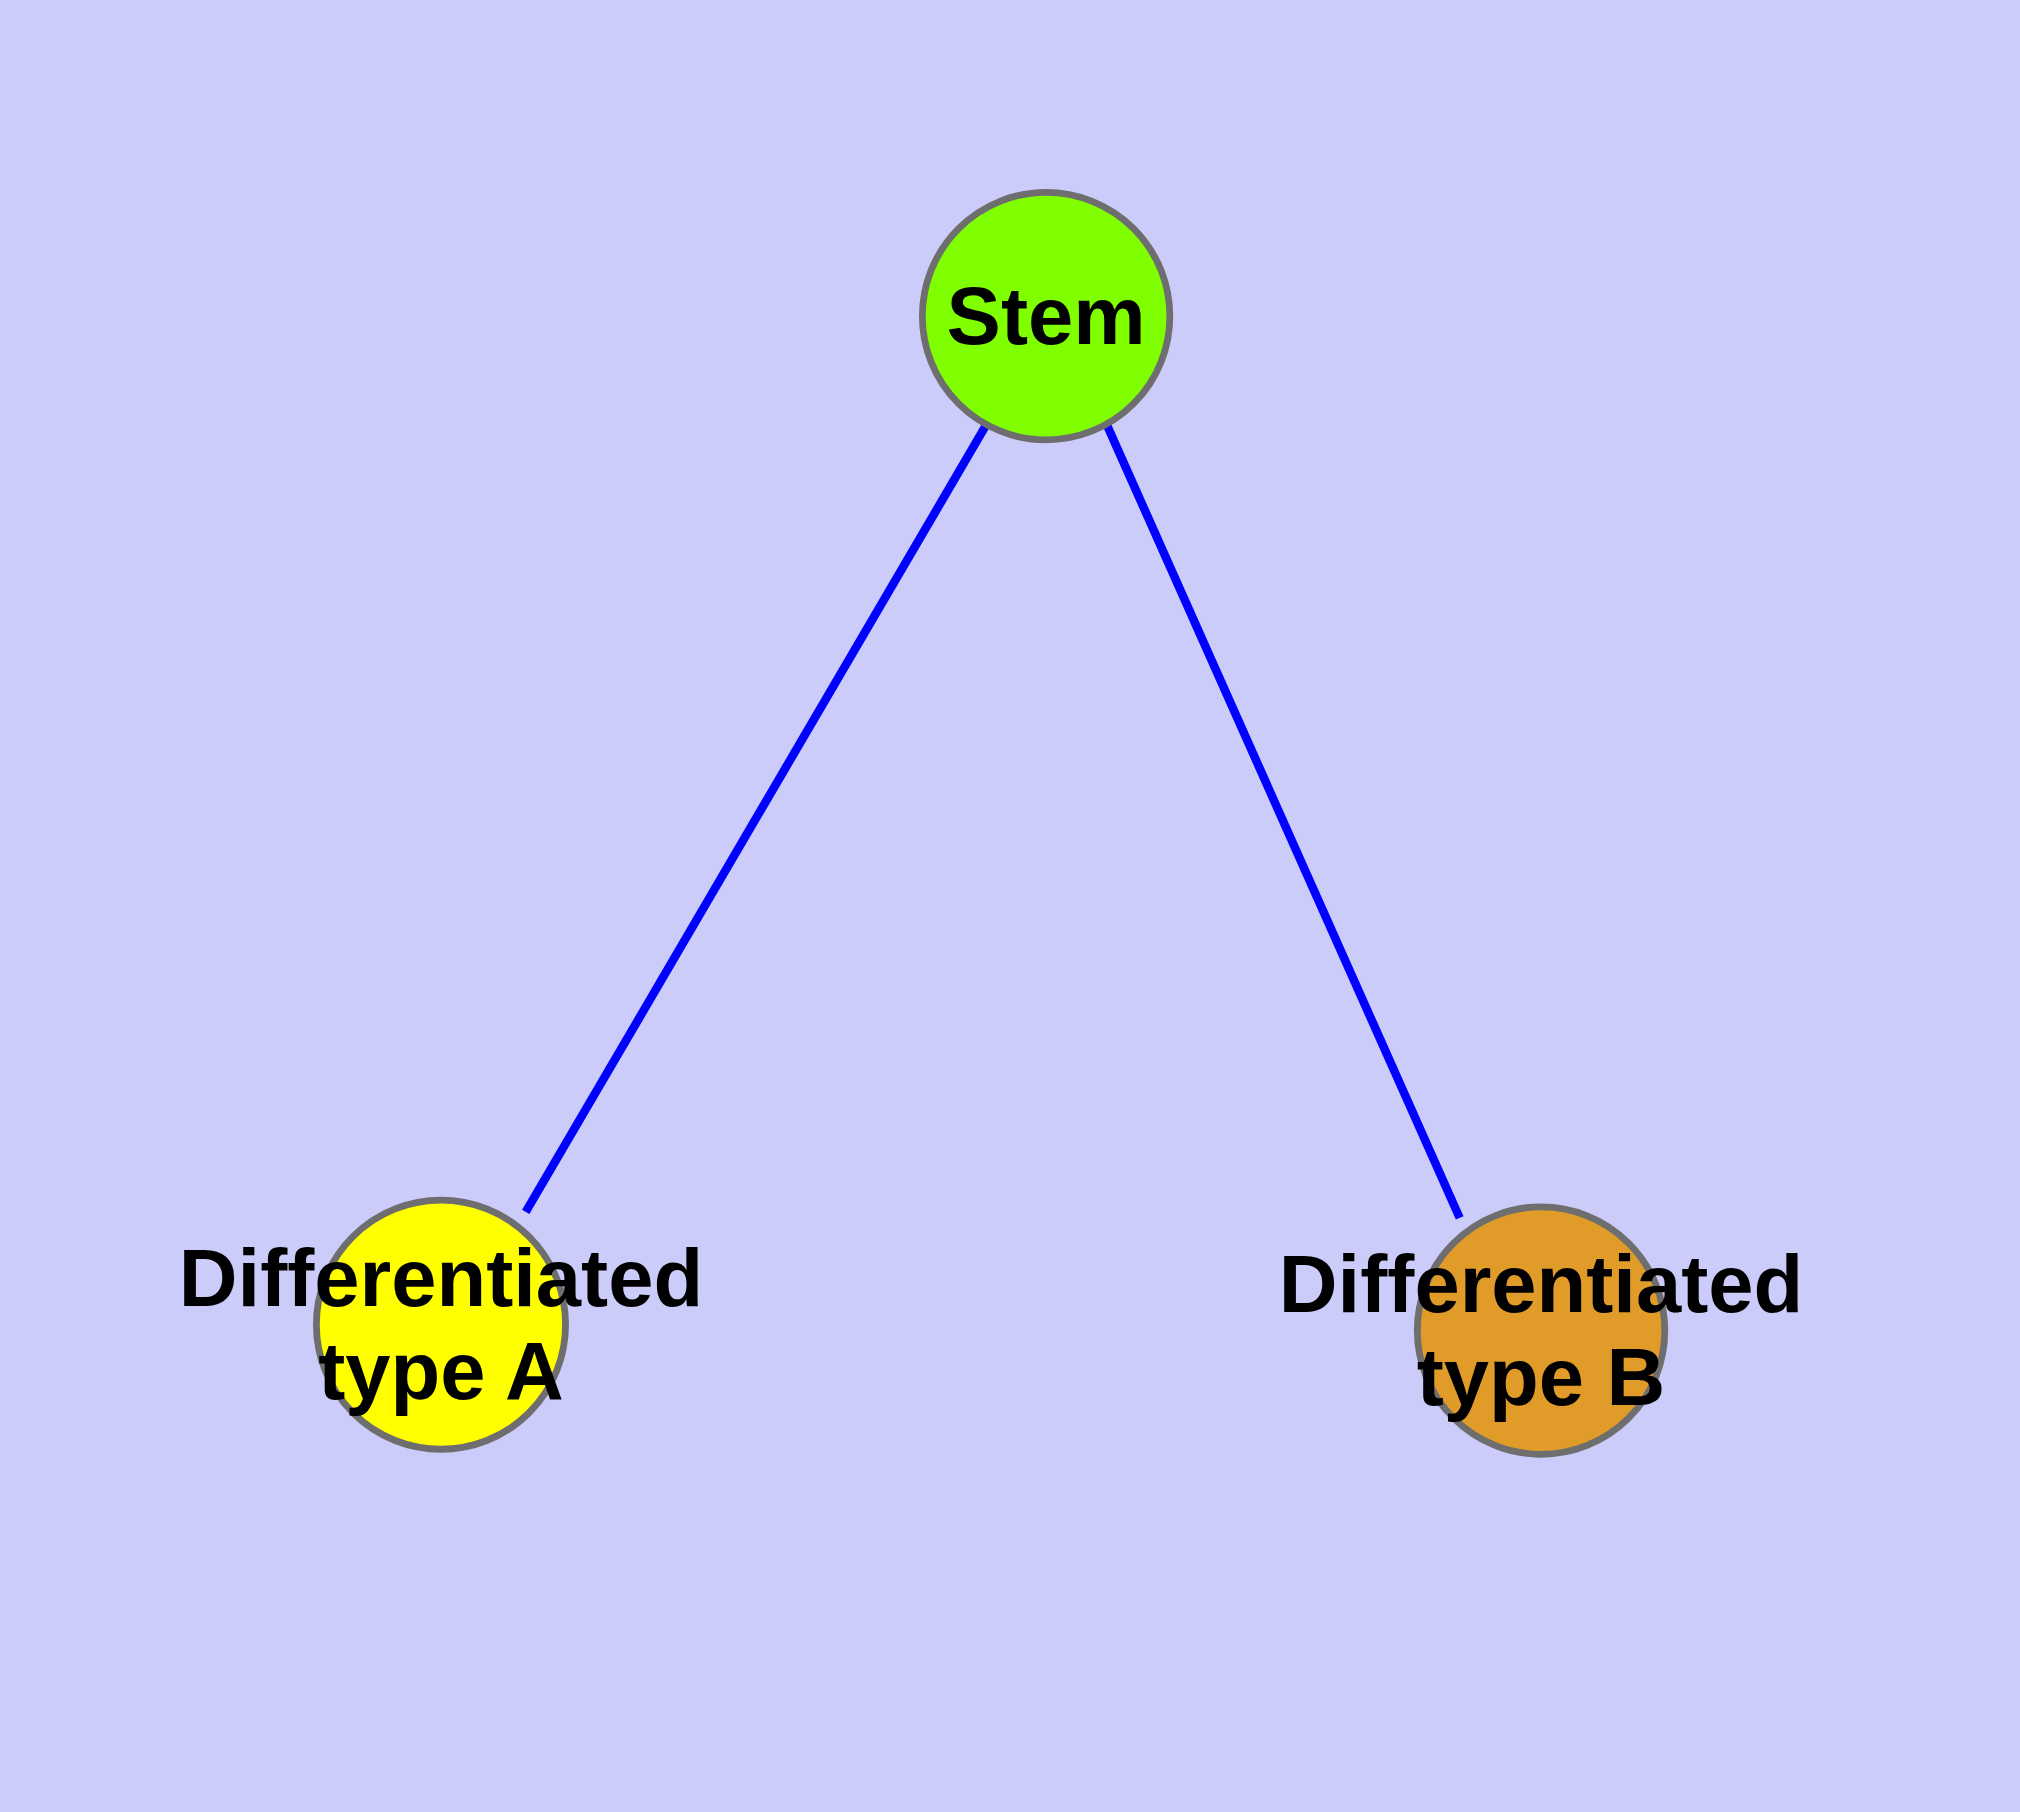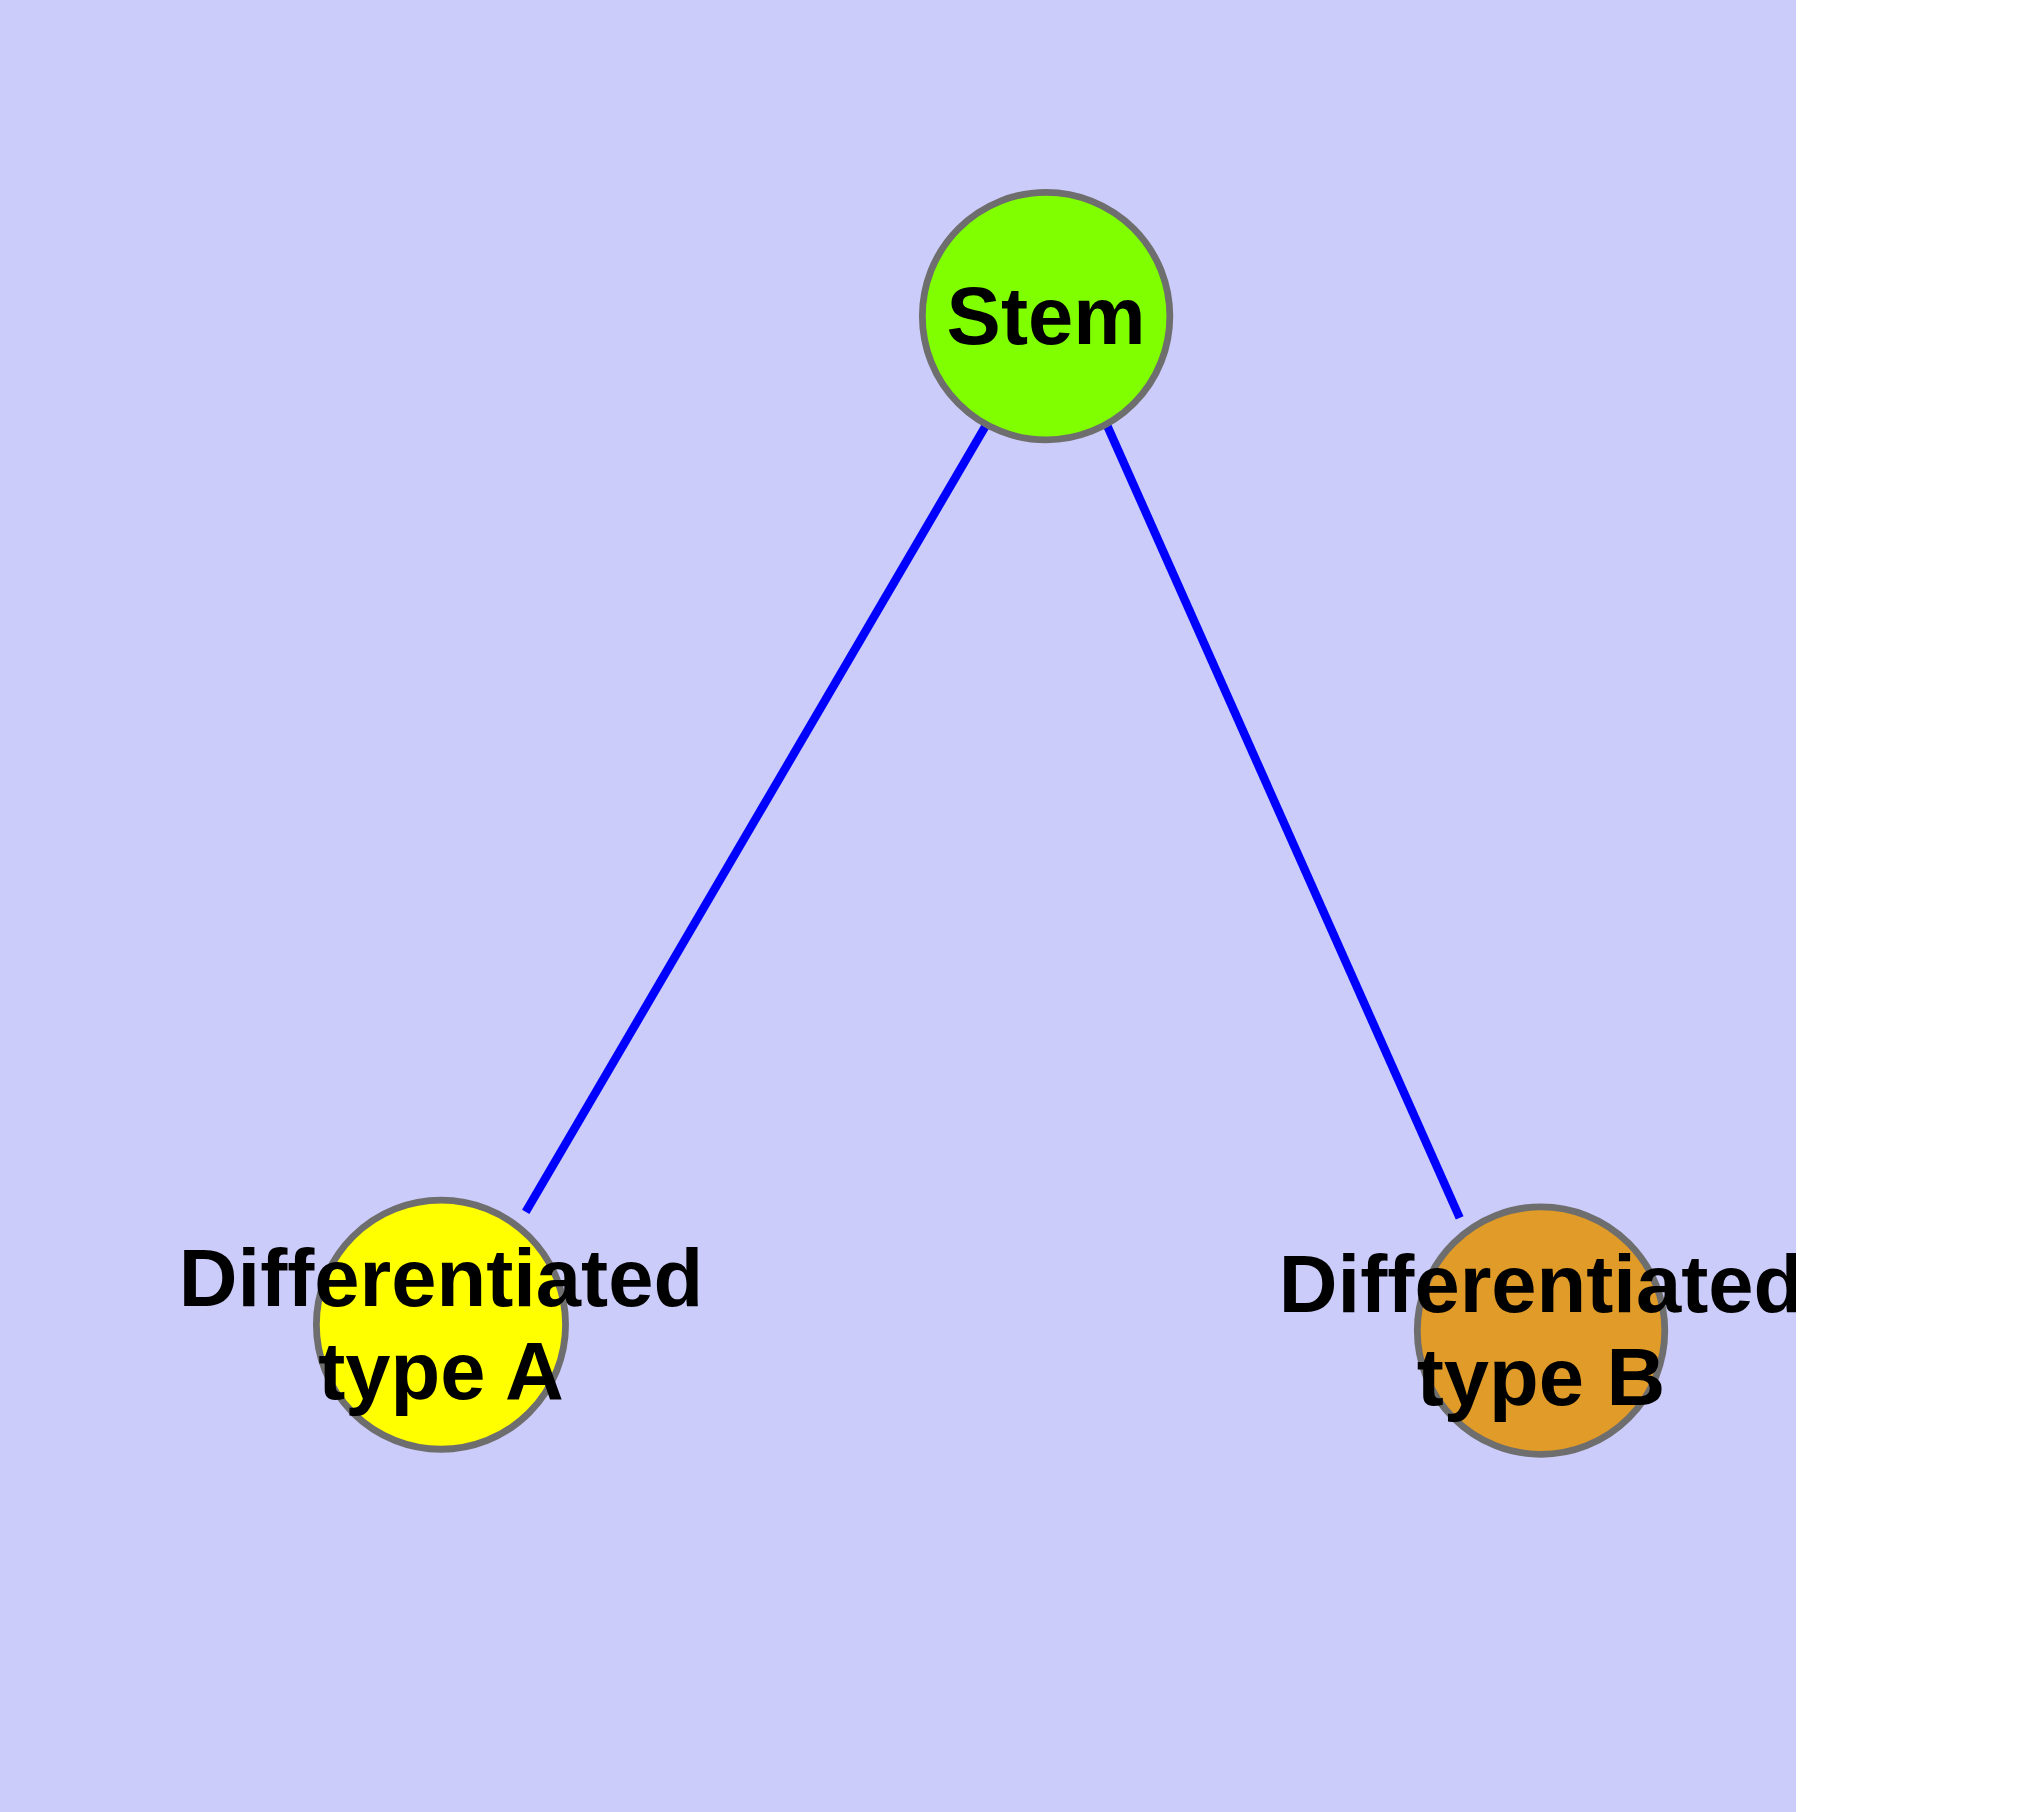--- a/index.html
+++ b/index.html
@@ -33,21 +33,21 @@
     font-weight: bold;
     fill: #000000;
     text-anchor: middle;
     dominant-baseline: middle;
     paint-order: normal;
   }
 </style>
 </head>
 <body>
 
-<div id="stage" style="width: 1796px; height: 1812px;">
+<div id="stage" style="width: 2020px; height: 1812px;">
 
   <div id="canvas-bg" style="background: rgb(204, 204, 250); width: 2021px; height: 1812px;"></div>
 
   <svg id="graph-svg" viewBox="0 0 2384 2138">
     <g id="edges-layer">
         <line x1="1163" y1="502" x2="620" y2="1430" stroke="#0000ff" stroke-width="10" stroke-linecap="butt"></line>
         <line x1="1306" y1="502" x2="1722" y2="1437" stroke="#0000ff" stroke-width="10" stroke-linecap="butt"></line>
       </g>
     <g id="nodes-layer">
         <circle cx="1234" cy="373" r="146" fill="#7fff00" stroke="#6e6e6e" stroke-width="8"></circle>

